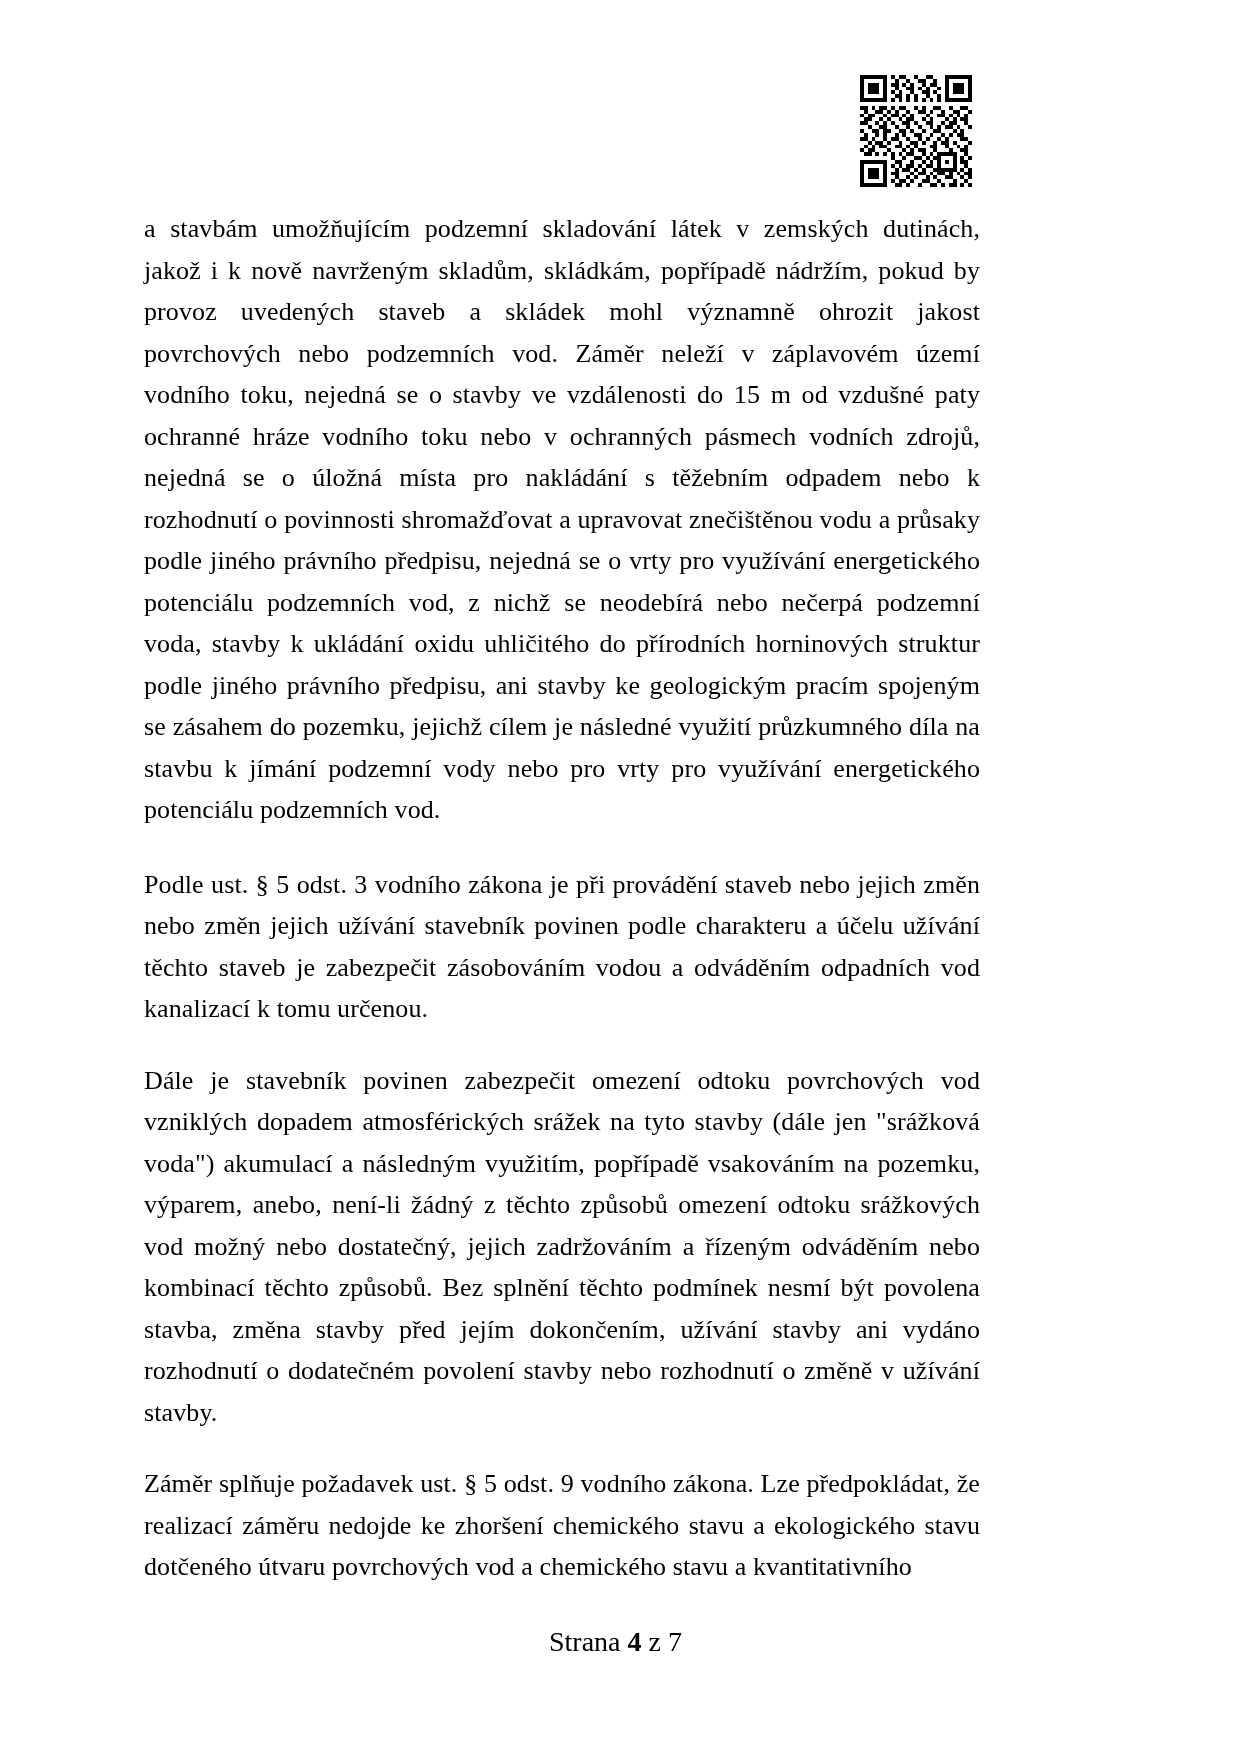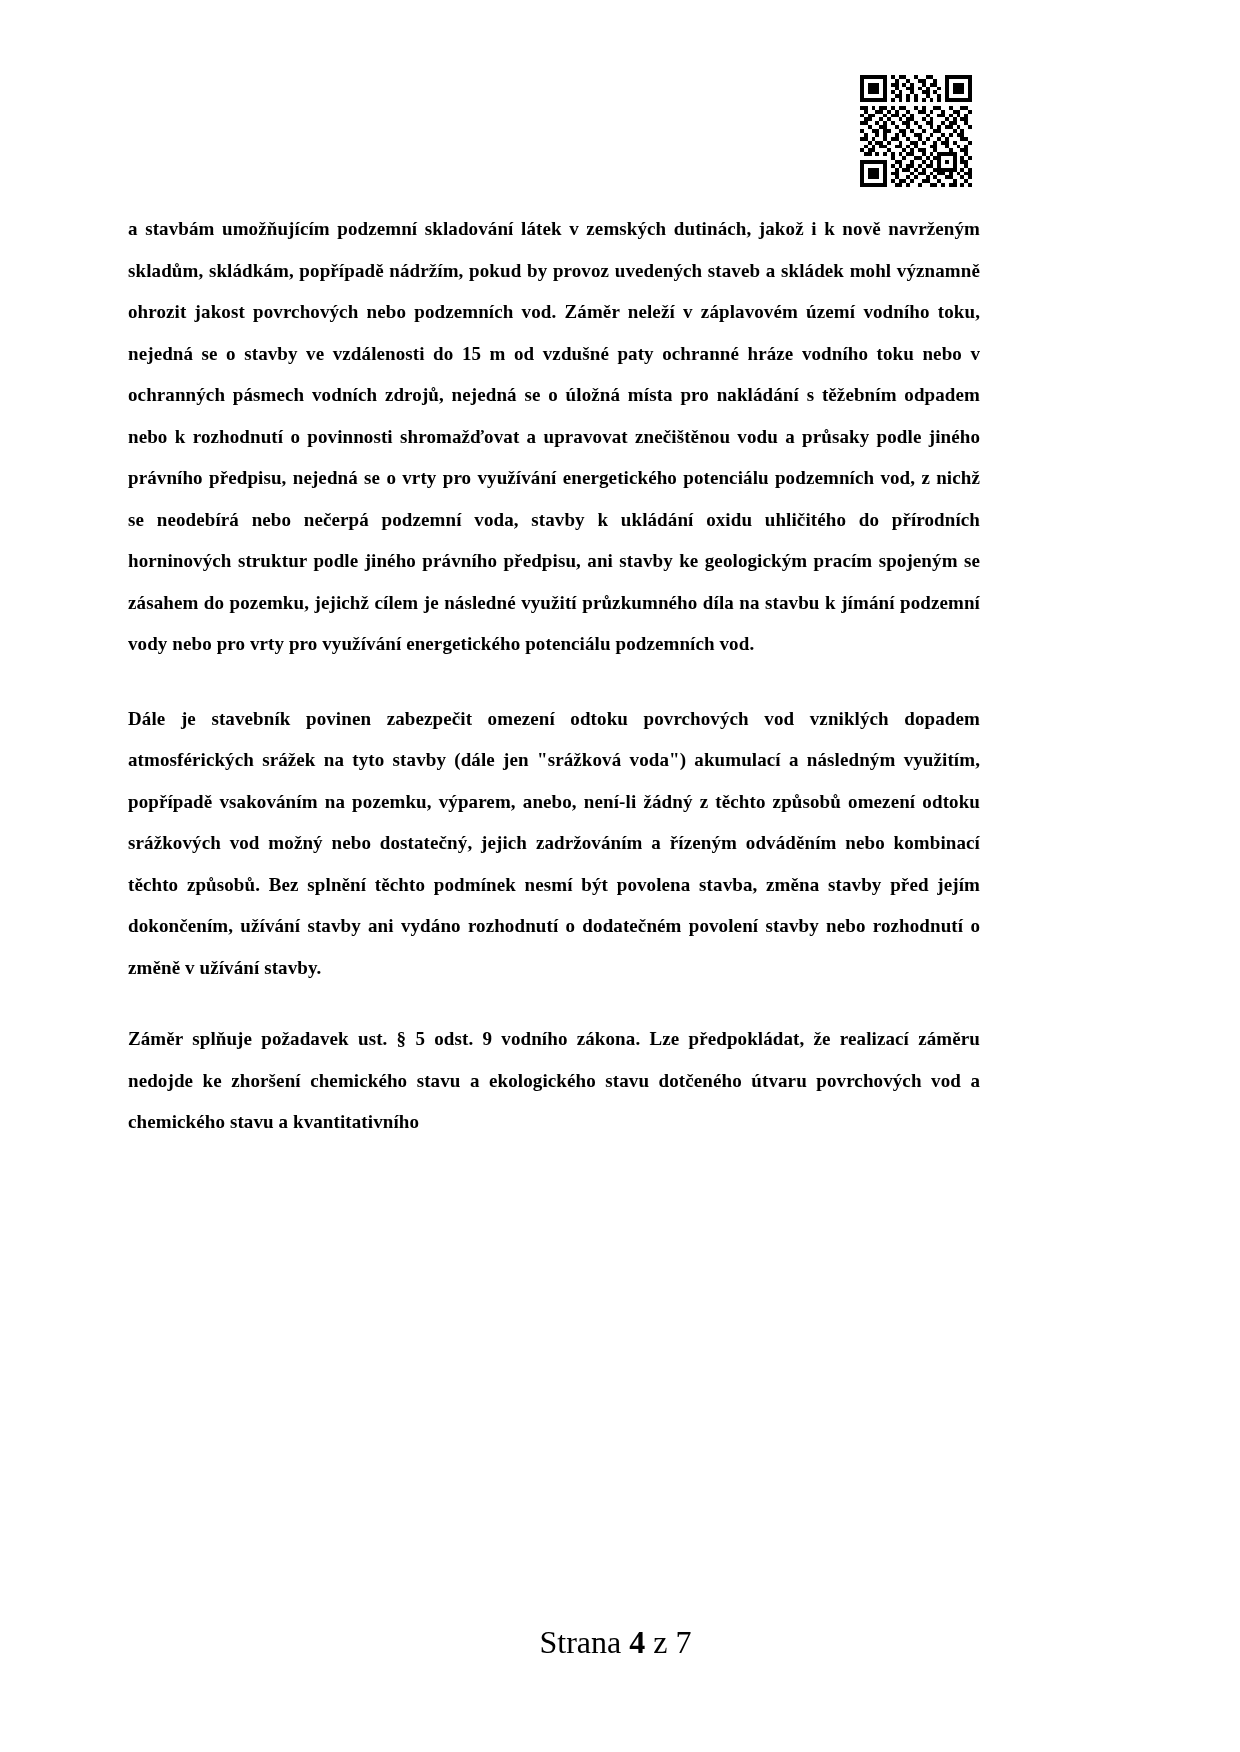--- a/index.html
+++ b/index.html
@@ -32,40 +32,39 @@
   .qr-wrap svg { display: block; width: 112px; height: 112px; }
 
   
   .content {
     position: absolute;
     left: 128px;
     top: 208px;
     width: 852px;
   }
   p.para {
-    margin: 0 0 30px 0;
-    font-size: 19px;
+    margin: 0 0 30px 16px;
+    font-size: 26px;
     line-height: 41.5px;
     text-align: justify;
     text-justify: inter-word;
     hyphens: none;
     letter-spacing: 0.1px;
-    font-weight: bold;
   }
   p.para:last-child { margin-bottom: 0; }
   p.para.lead { margin-bottom: 33px; }
 
   
   .footer {
     position: absolute;
     left: 0;
     right: 9px;
     top: 1627px;
     text-align: center;
-    font-size: 32px;
+    font-size: 28px;
     line-height: 30px;
   }
   .footer .pg-label { font-weight: 400; }
   .footer .pg-num { font-weight: 700; }
   .footer .pg-sep { font-weight: 400; }
   .footer .pg-total { font-weight: 400; }
 </style>
 </head>
 <body>
 
@@ -344,20 +343,21 @@
         <rect x="21" y="28" width="1" height="1"></rect>
           <rect x="23" y="28" width="2" height="1"></rect>
         <rect x="26" y="28" width="1" height="1"></rect>
           <rect x="28" y="28" width="1" height="1"></rect>
       </g>
     </svg>
   </div>
 
   <div class="content">
     <p class="para lead">a stavbám umožňujícím podzemní skladování látek v zemských dutinách, jakož i k nově navrženým skladům, skládkám, popřípadě nádržím, pokud by provoz uvedených staveb a skládek mohl významně ohrozit jakost povrchových nebo podzemních vod. Záměr neleží v záplavovém území vodního toku, nejedná se o stavby ve vzdálenosti do 15 m od vzdušné paty ochranné hráze vodního toku nebo v ochranných pásmech vodních zdrojů, nejedná se o úložná místa pro nakládání s těžebním odpadem nebo k rozhodnutí o povinnosti shromažďovat a upravovat znečištěnou vodu a průsaky podle jiného právního předpisu, nejedná se o vrty pro využívání energetického potenciálu podzemních vod, z nichž se neodebírá nebo nečerpá podzemní voda, stavby k ukládání oxidu uhličitého do přírodních horninových struktur podle jiného právního předpisu, ani stavby ke geologickým pracím spojeným se zásahem do pozemku, jejichž cílem je následné využití průzkumného díla na stavbu k jímání podzemní vody nebo pro vrty pro využívání energetického potenciálu podzemních vod.</p>
+    <p class="para">Podle ust. § 5 odst. 3 vodního zákona je při provádění staveb nebo jejich změn nebo změn jejich užívání stavebník povinen podle charakteru a účelu užívání těchto staveb je zabezpečit zásobováním vodou a odváděním odpadních vod kanalizací k tomu určenou.</p>
     <p class="para">Dále je stavebník povinen zabezpečit omezení odtoku povrchových vod vzniklých dopadem atmosférických srážek na tyto stavby (dále jen "srážková voda") akumulací a následným využitím, popřípadě vsakováním na pozemku, výparem, anebo, není-li žádný z těchto způsobů omezení odtoku srážkových vod možný nebo dostatečný, jejich zadržováním a řízeným odváděním nebo kombinací těchto způsobů. Bez splnění těchto podmínek nesmí být povolena stavba, změna stavby před jejím dokončením, užívání stavby ani vydáno rozhodnutí o dodatečném povolení stavby nebo rozhodnutí o změně v užívání stavby.</p>
     <p class="para">Záměr splňuje požadavek ust. § 5 odst. 9 vodního zákona. Lze předpokládat, že realizací záměru nedojde ke zhoršení chemického stavu a ekologického stavu dotčeného útvaru povrchových vod a chemického stavu a kvantitativního</p>
   </div>
 
   <div class="footer">
     <span class="pg-label">Strana</span>
     <span class="pg-num">4</span>
     <span class="pg-sep">z</span>
     <span class="pg-total">7</span>
   </div>

